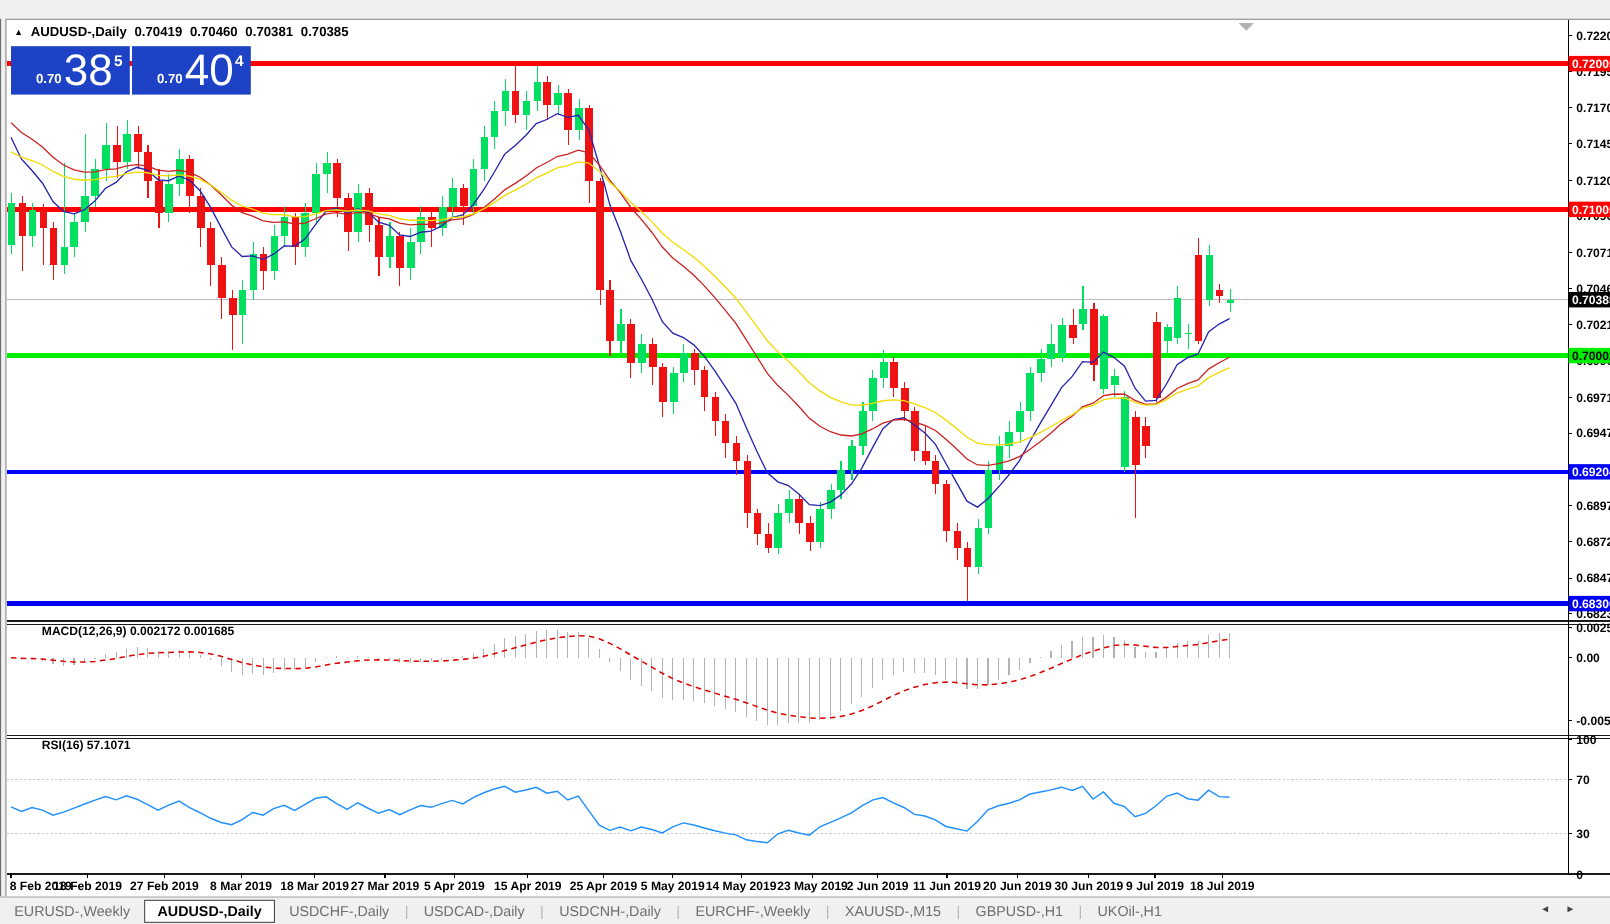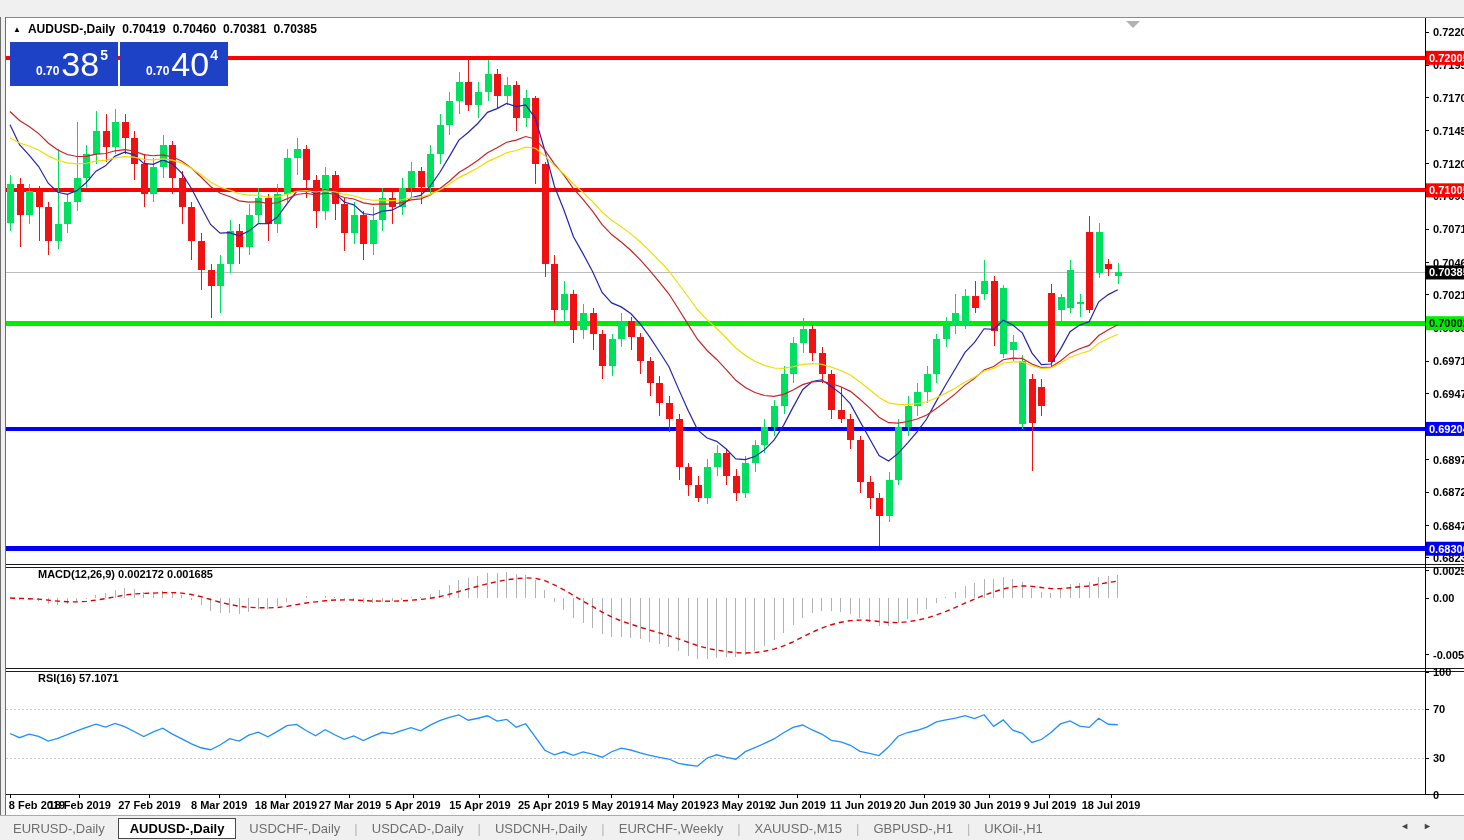--- a/index.html
+++ b/index.html
@@ -33,21 +33,21 @@
   #sell-btn{width:62px;}  #buy-btn{width:56px;}
   .qty-btn{width:17px;background:#ececec;border:1px solid #a0a0a0;box-sizing:border-box;font-size:7px;
            color:#555;display:flex;align-items:center;justify-content:center;cursor:pointer;}
   #qty-input{width:62px;border:1px solid #a0a0a0;border-left:none;border-right:none;font-size:13px;
              text-align:center;font-family:inherit;padding:0;}
   #tp-row2{display:flex;height:44px;margin-top:0px;}
   .price-box{background:#1d42c6;color:#fff;flex:1;position:relative;display:flex;align-items:center;
              justify-content:center;cursor:pointer;}
   .price-box+.price-box{margin-left:2px;}
   .price-small{font-size:12px;font-weight:700;margin-top:14px;margin-left:16px;}
-  .price-big{font-size:34px;font-weight:400;line-height:40px;margin-left:2px;}
+  .price-big{font-size:40px;font-weight:400;line-height:40px;margin-left:2px;}
   .price-sup{font-size:14px;font-weight:700;margin-bottom:18px;margin-left:1px;}
   
   #tab-bar{position:absolute;left:0;top:815px;width:1464px;height:25px;background:#f0f0f0;
            border-top:1px solid #ababab;display:flex;align-items:center;font-size:13px;color:#6e6e6e;}
   .tab{padding:2px 13px;white-space:nowrap;cursor:pointer;}
   .tab.active{background:#ffffff;border:1px solid #4a4a4a;color:#000;font-weight:700;padding:2px 11px;}
   .tab-div{color:#b4b4b4;padding:0 1px;}
   #tab-scroll{position:absolute;right:18px;top:5px;font-size:9px;color:#444;letter-spacing:14px;cursor:pointer;}
 </style>
 </head>
@@ -568,21 +568,21 @@
       <span class="price-big">40</span>
       <span class="price-sup">4</span>
     </div>
   </div>
 </div>
 
 <div class="pane-label" style="left:10px;top:568px;"><span>MACD(12,26,9)</span> <span>0.002172</span> <span>0.001685</span></div>
 <div class="pane-label" style="left:10px;top:672px;"><span>RSI(16)</span> <span>57.1071</span></div>
 
 <div id="tab-bar">
-  <div class="tab">EURUSD-,Daily</div>
+  <div class="tab">EURUSD-,Weekly</div>
     <div class="tab active">AUDUSD-,Daily</div>
     <div class="tab">USDCHF-,Daily</div>
     <span class="tab-div">|</span>
     <div class="tab">USDCAD-,Daily</div>
     <span class="tab-div">|</span>
     <div class="tab">USDCNH-,Daily</div>
     <span class="tab-div">|</span>
     <div class="tab">EURCHF-,Weekly</div>
     <span class="tab-div">|</span>
     <div class="tab">XAUUSD-,M15</div>

